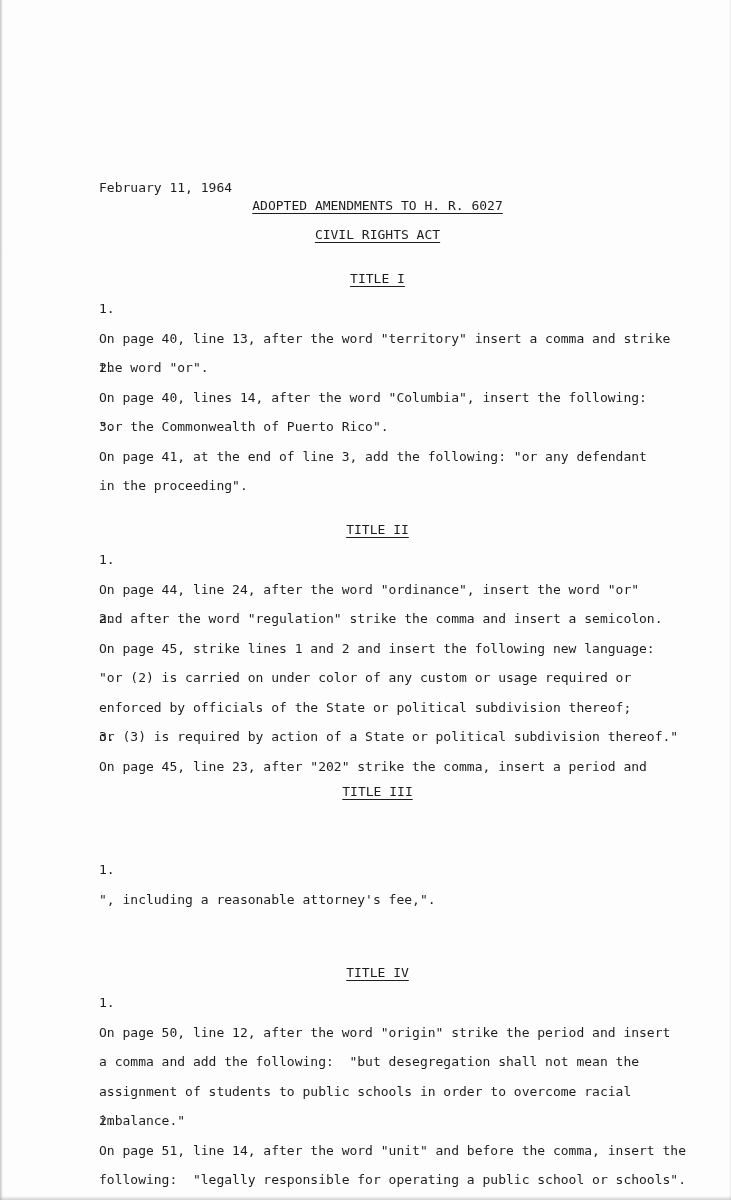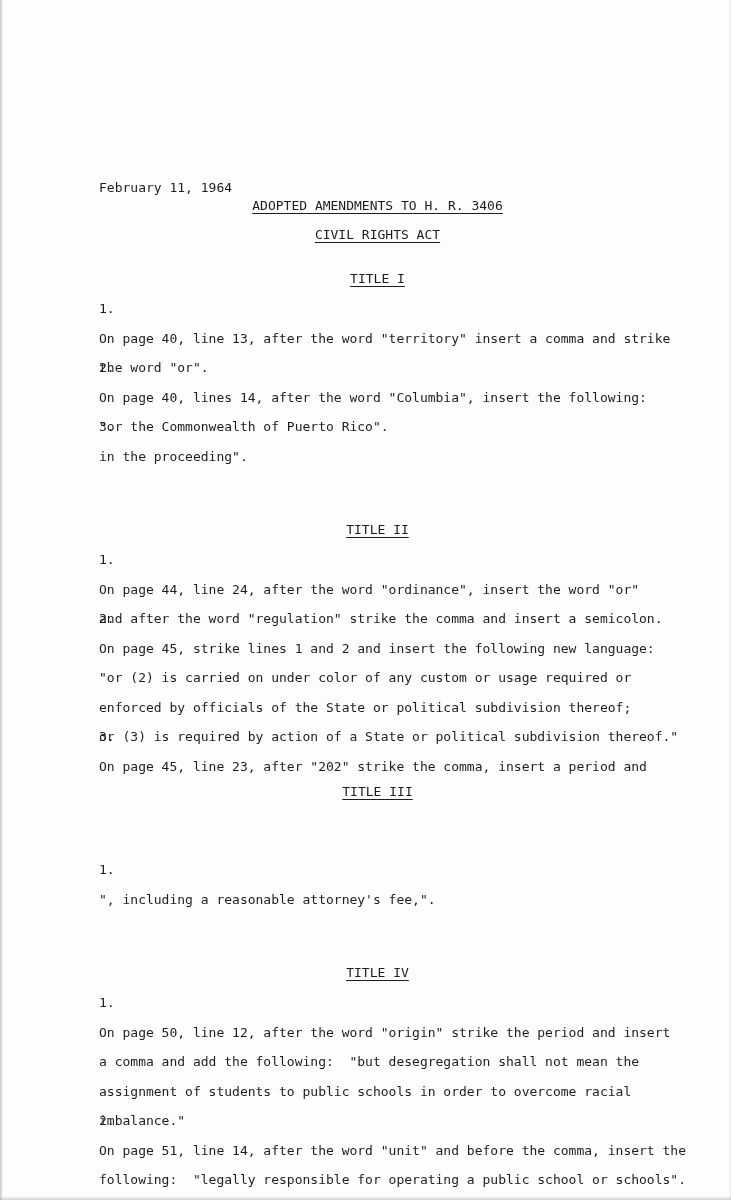--- a/index.html
+++ b/index.html
@@ -121,29 +121,29 @@
 <div class="page">
 
   <div class="scan-edge-left"></div>
   <div class="scan-edge-right"></div>
   <div class="scan-edge-bottom"></div>
 
   <div class="content">
 
     <div class="tw date-line">February 11, 1964</div>
 
-    <div class="tw doc-title"><span class="u">ADOPTED AMENDMENTS TO H. R. 3406</span></div>
+    <div class="tw doc-title"><span class="u">ADOPTED AMENDMENTS TO H. R. 6027</span></div>
 
     <div class="tw doc-subtitle"><span class="u">CIVIL RIGHTS ACT</span></div>
 
     <div id="sections-host">
         <div class="tw title-heading" style="top: 264px;"><span class="u">TITLE I</span></div>
         <div class="tw item" style="top: 294px;"><span class="num">1.</span><span class="lines"><span class="ln">On page 40, line 13, after the word "territory" insert a comma and strike</span><span class="ln">the word "or".</span></span></div>
         <div class="tw item" style="top: 353px;"><span class="num">2.</span><span class="lines"><span class="ln">On page 40, lines 14, after the word "Columbia", insert the following:</span><span class="ln">"or the Commonwealth of Puerto Rico".</span></span></div>
-        <div class="tw item" style="top: 412px;"><span class="num">3.</span><span class="lines"><span class="ln">in the proceeding".</span></span></div>
+        <div class="tw item" style="top: 412px;"><span class="num">3.</span><span class="lines"><span class="ln">On page 41, at the end of line 3, add the following: "or any defendant</span><span class="ln">in the proceeding".</span></span></div>
         <div class="tw title-heading" style="top: 515px;"><span class="u">TITLE II</span></div>
         <div class="tw item" style="top: 545px;"><span class="num">1.</span><span class="lines"><span class="ln">On page 44, line 24, after the word "ordinance", insert the word "or"</span><span class="ln">and after the word "regulation" strike the comma and insert a semicolon.</span></span></div>
         <div class="tw item" style="top: 604px;"><span class="num">2.</span><span class="lines"><span class="ln">On page 45, strike lines 1 and 2 and insert the following new language:</span><span class="ln">"or (2) is carried on under color of any custom or usage required or</span><span class="ln">enforced by officials of the State or political subdivision thereof;</span><span class="ln">or (3) is required by action of a State or political subdivision thereof."</span></span></div>
         <div class="tw item" style="top: 722px;"><span class="num">3.</span><span class="lines"><span class="ln">On page 45, line 23, after "202" strike the comma, insert a period and</span></span></div>
         <div class="tw title-heading" style="top: 777px;"><span class="u">TITLE III</span></div>
         <div class="tw item" style="top: 855px;"><span class="num">1.</span><span class="lines"><span class="ln">", including a reasonable attorney's fee,".</span></span></div>
         <div class="tw title-heading" style="top: 958px;"><span class="u">TITLE IV</span></div>
         <div class="tw item" style="top: 988px;"><span class="num">1.</span><span class="lines"><span class="ln">On page 50, line 12, after the word "origin" strike the period and insert</span><span class="ln">a comma and add the following:  "but desegregation shall not mean the</span><span class="ln">assignment of students to public schools in order to overcome racial</span><span class="ln">imbalance."</span></span></div>
         <div class="tw item" style="top: 1106px;"><span class="num">2.</span><span class="lines"><span class="ln">On page 51, line 14, after the word "unit" and before the comma, insert the</span><span class="ln">following:  "legally responsible for operating a public school or schools".</span></span></div>
       </div>

